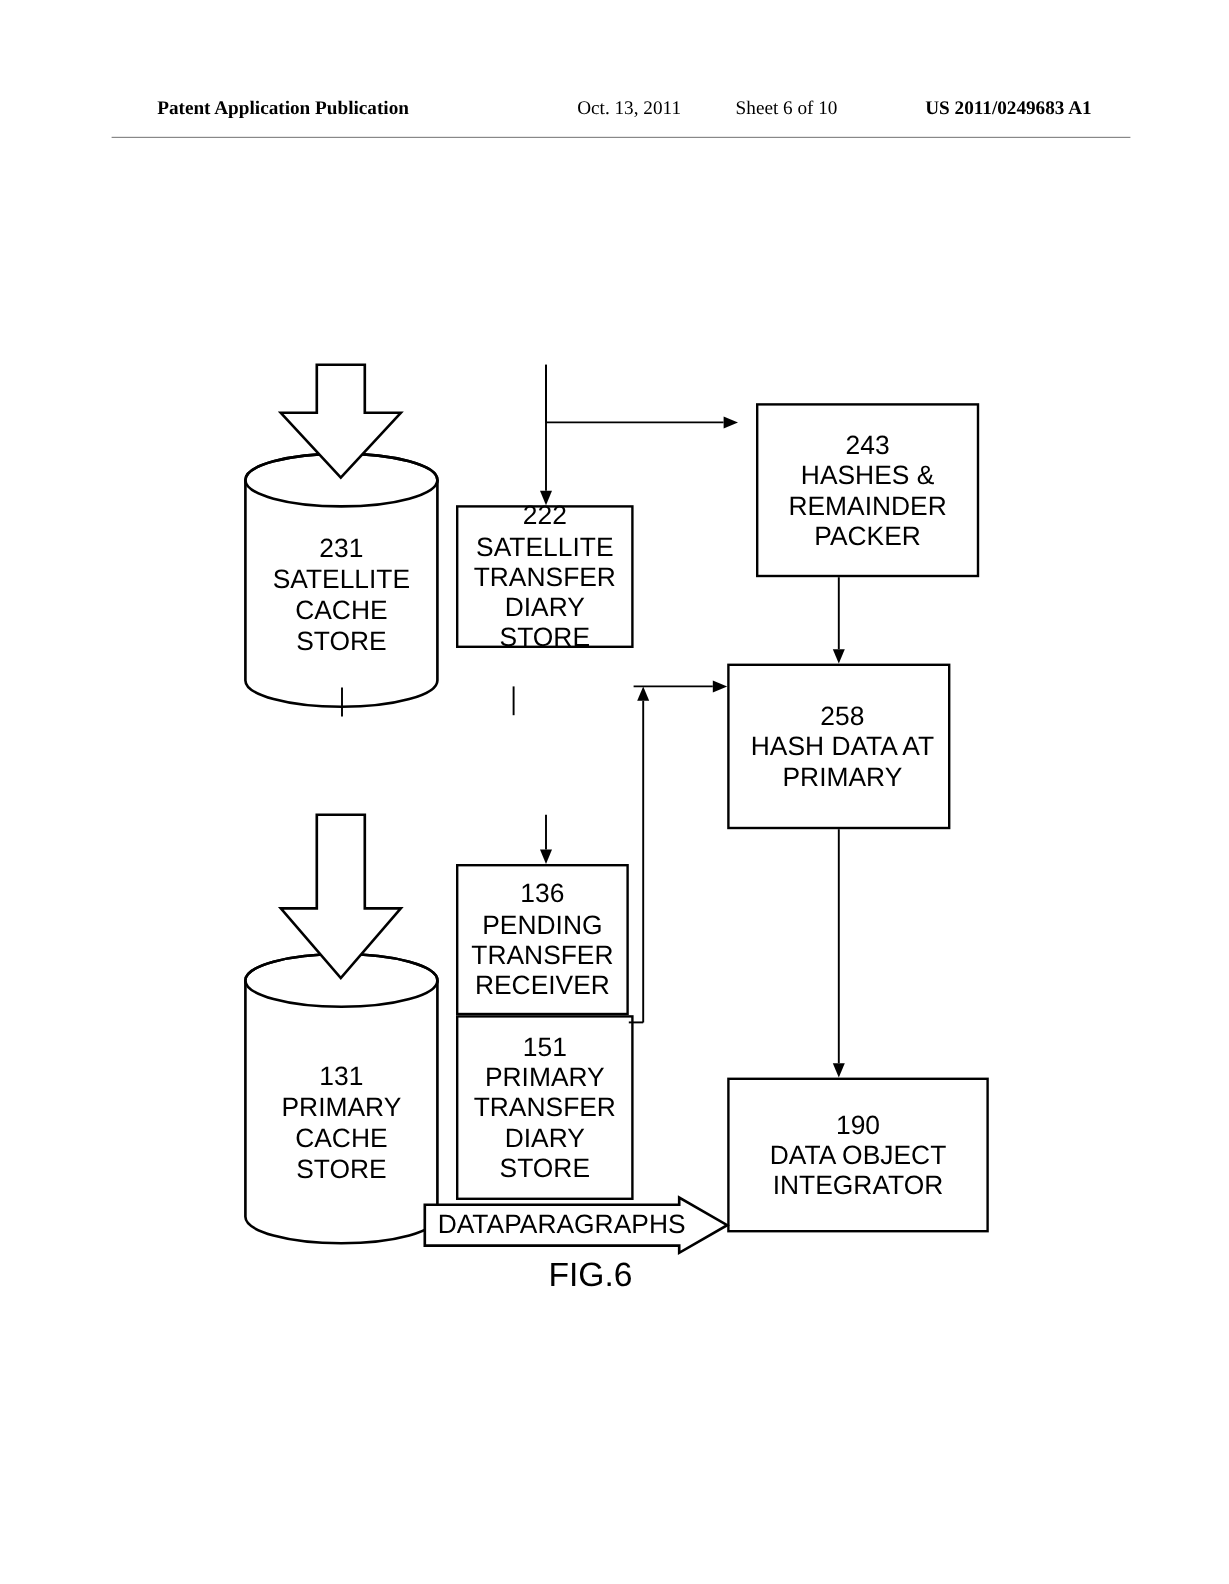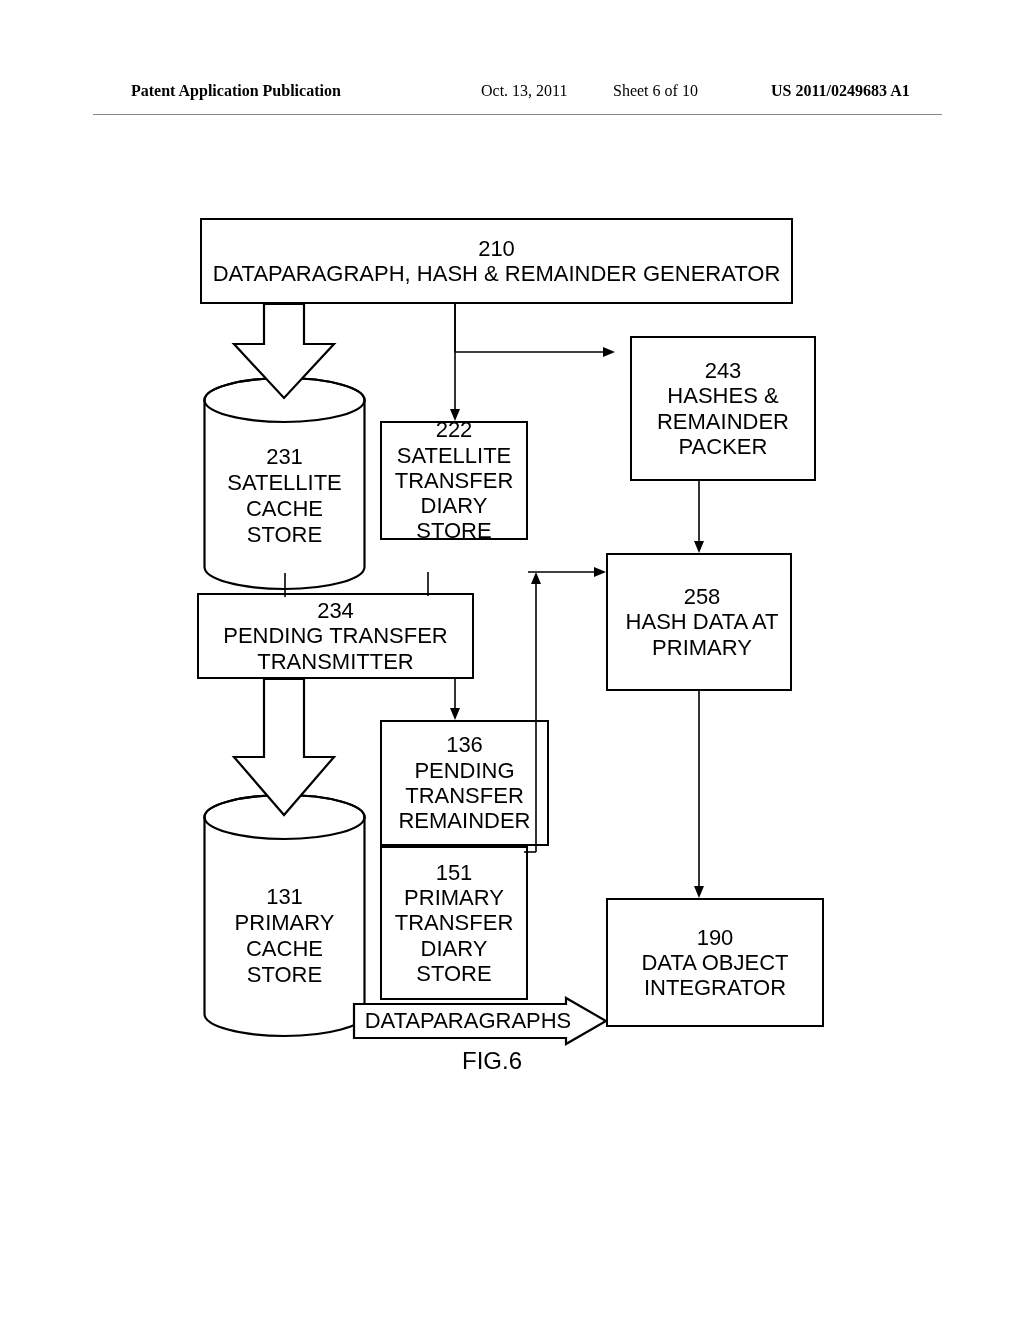--- a/index.html
+++ b/index.html
@@ -64,72 +64,64 @@
     align-items: center;
     padding: 4px 6px;
   }
 
   
   #b210 { left: 38px;  top: 0px;   width: 593px; height: 86px; }
   #b243 { left: 444px; top: 118px; width: 186px; height: 145px; margin-left: 24px; }
   #b222 { left: 218px; top: 203px; width: 148px; height: 119px; }
   #b258 { left: 444px; top: 335px; width: 186px; height: 138px; padding-left: 12px; }
   #b234 { left: 35px;  top: 375px; width: 277px; height: 86px;  }
-  #b136 { left: 218px; top: 502px; width: 169px; height: 126px; }
+  #b136 { left: 218px; top: 502px; width: 144px; height: 126px; }
   #b122 { left: 218px; top: 628px; width: 148px; height: 154px; }
   #b190 { left: 444px; top: 680px; width: 218px; height: 129px; }
 
-  .fig-caption { left: 250px; top: 829px; width: 160px; font-size: 24px; }
+  .fig-caption { left: 250px; top: 829px; width: 160px; font-size: 28px; }
 
   svg.cyl-svg, svg.arrow-svg { position: absolute; overflow: visible; }
   svg text { font-family: "Segoe UI", Arial, sans-serif; font-size: 22px; fill: #000; dominant-baseline: middle; text-anchor: middle; }
 </style>
 </head>
 <body>
 
 <div class="page">
 
   <div class="header">
     <span class="hdr-left">Patent Application Publication</span>
     <span class="hdr-mid-date">Oct. 13, 2011</span>
     <span class="hdr-mid-sheet">Sheet 6 of 10</span>
     <span class="hdr-right">US 2011/0249683 A1</span>
   </div>
   <div class="hr-line"></div>
 
   <div class="diagram">
 
-    <div id="b210" class="box">
-      <div>210</div>
-      <div>DATAPARAGRAPH, HASH &amp; REMAINDER  GENERATOR</div>
-    </div>
 
     <div id="b243" class="box">
       <div>243</div>
       <div>HASHES &amp; REMAINDER PACKER</div>
     </div>
 
     <div id="b222" class="box">
       <div>222</div>
       <div>SATELLITE TRANSFER DIARY STORE</div>
     </div>
 
     <div id="b258" class="box">
       <div>258</div>
       <div>HASH DATA AT PRIMARY</div>
     </div>
 
-    <div id="b234" class="box">
-      <div>234</div>
-      <div>PENDING TRANSFER TRANSMITTER</div>
-    </div>
 
     <div id="b136" class="box">
       <div>136</div>
-      <div>PENDING TRANSFER REMAINDER</div>
+      <div>PENDING TRANSFER RECEIVER</div>
     </div>
 
     <div id="b122" class="box">
       <div>151</div>
       <div>PRIMARY TRANSFER DIARY STORE</div>
     </div>
 
     <div id="b190" class="box">
       <div>190</div>
       <div>DATA OBJECT INTEGRATOR</div>

